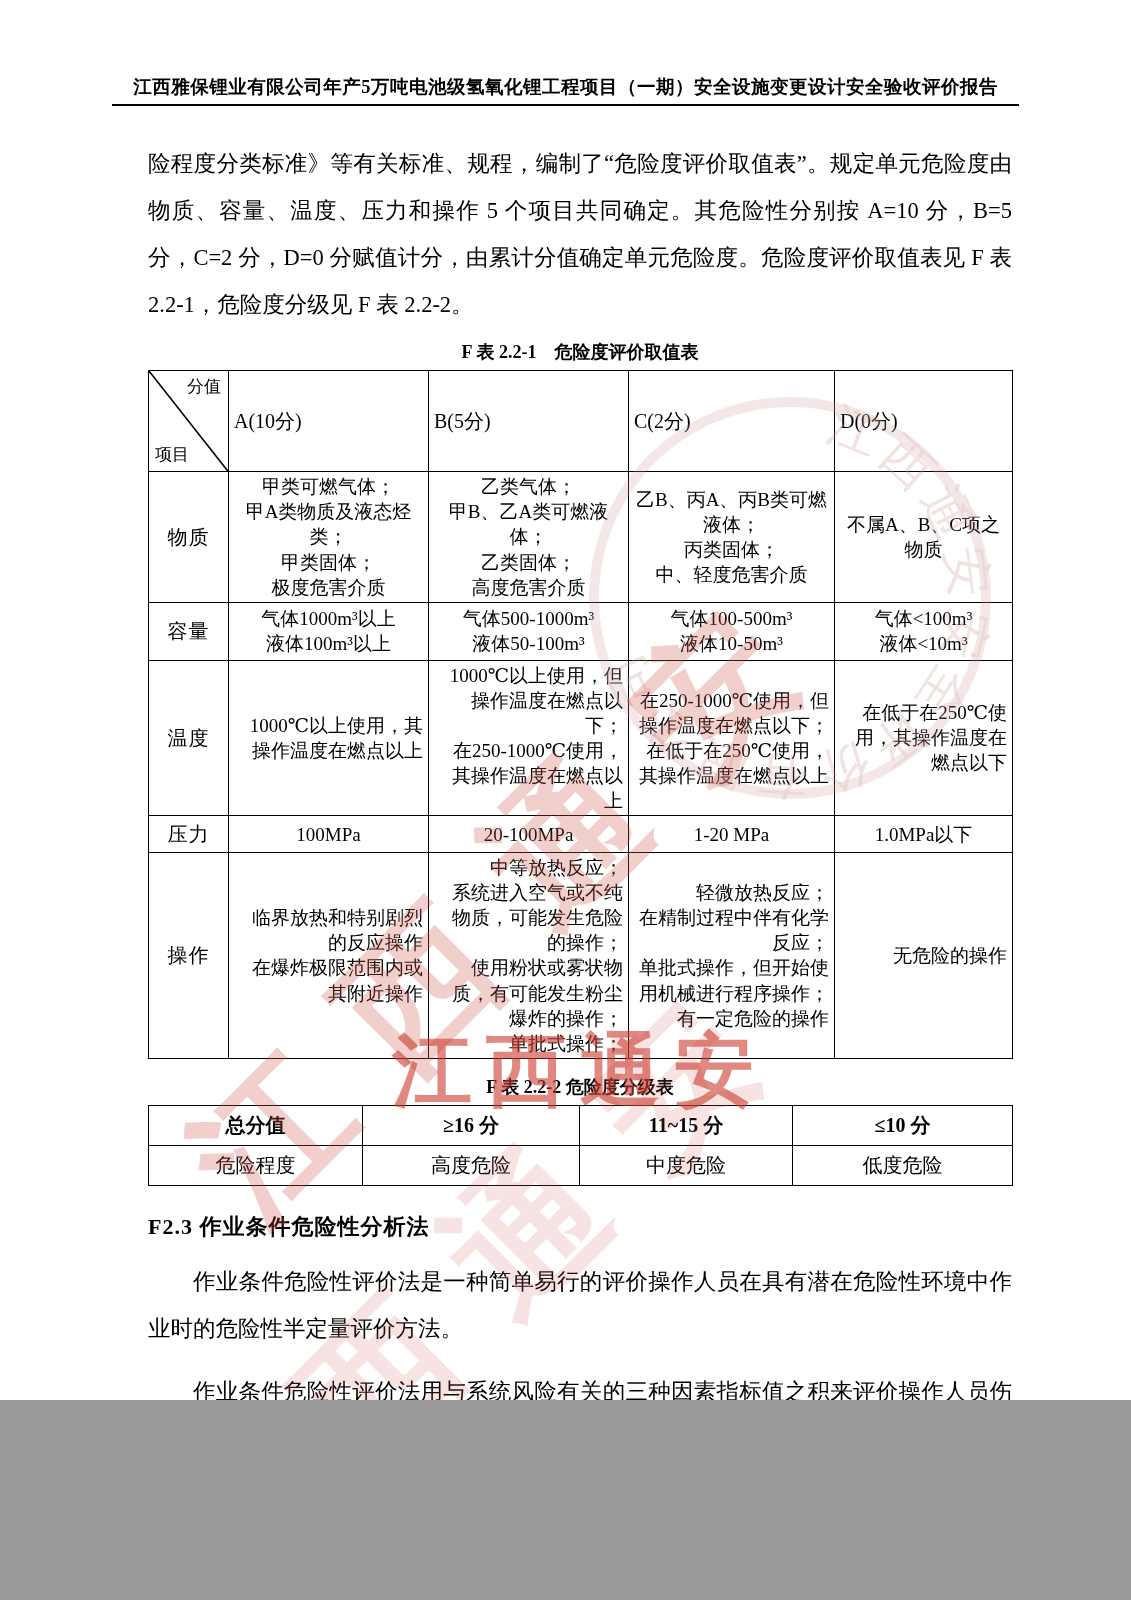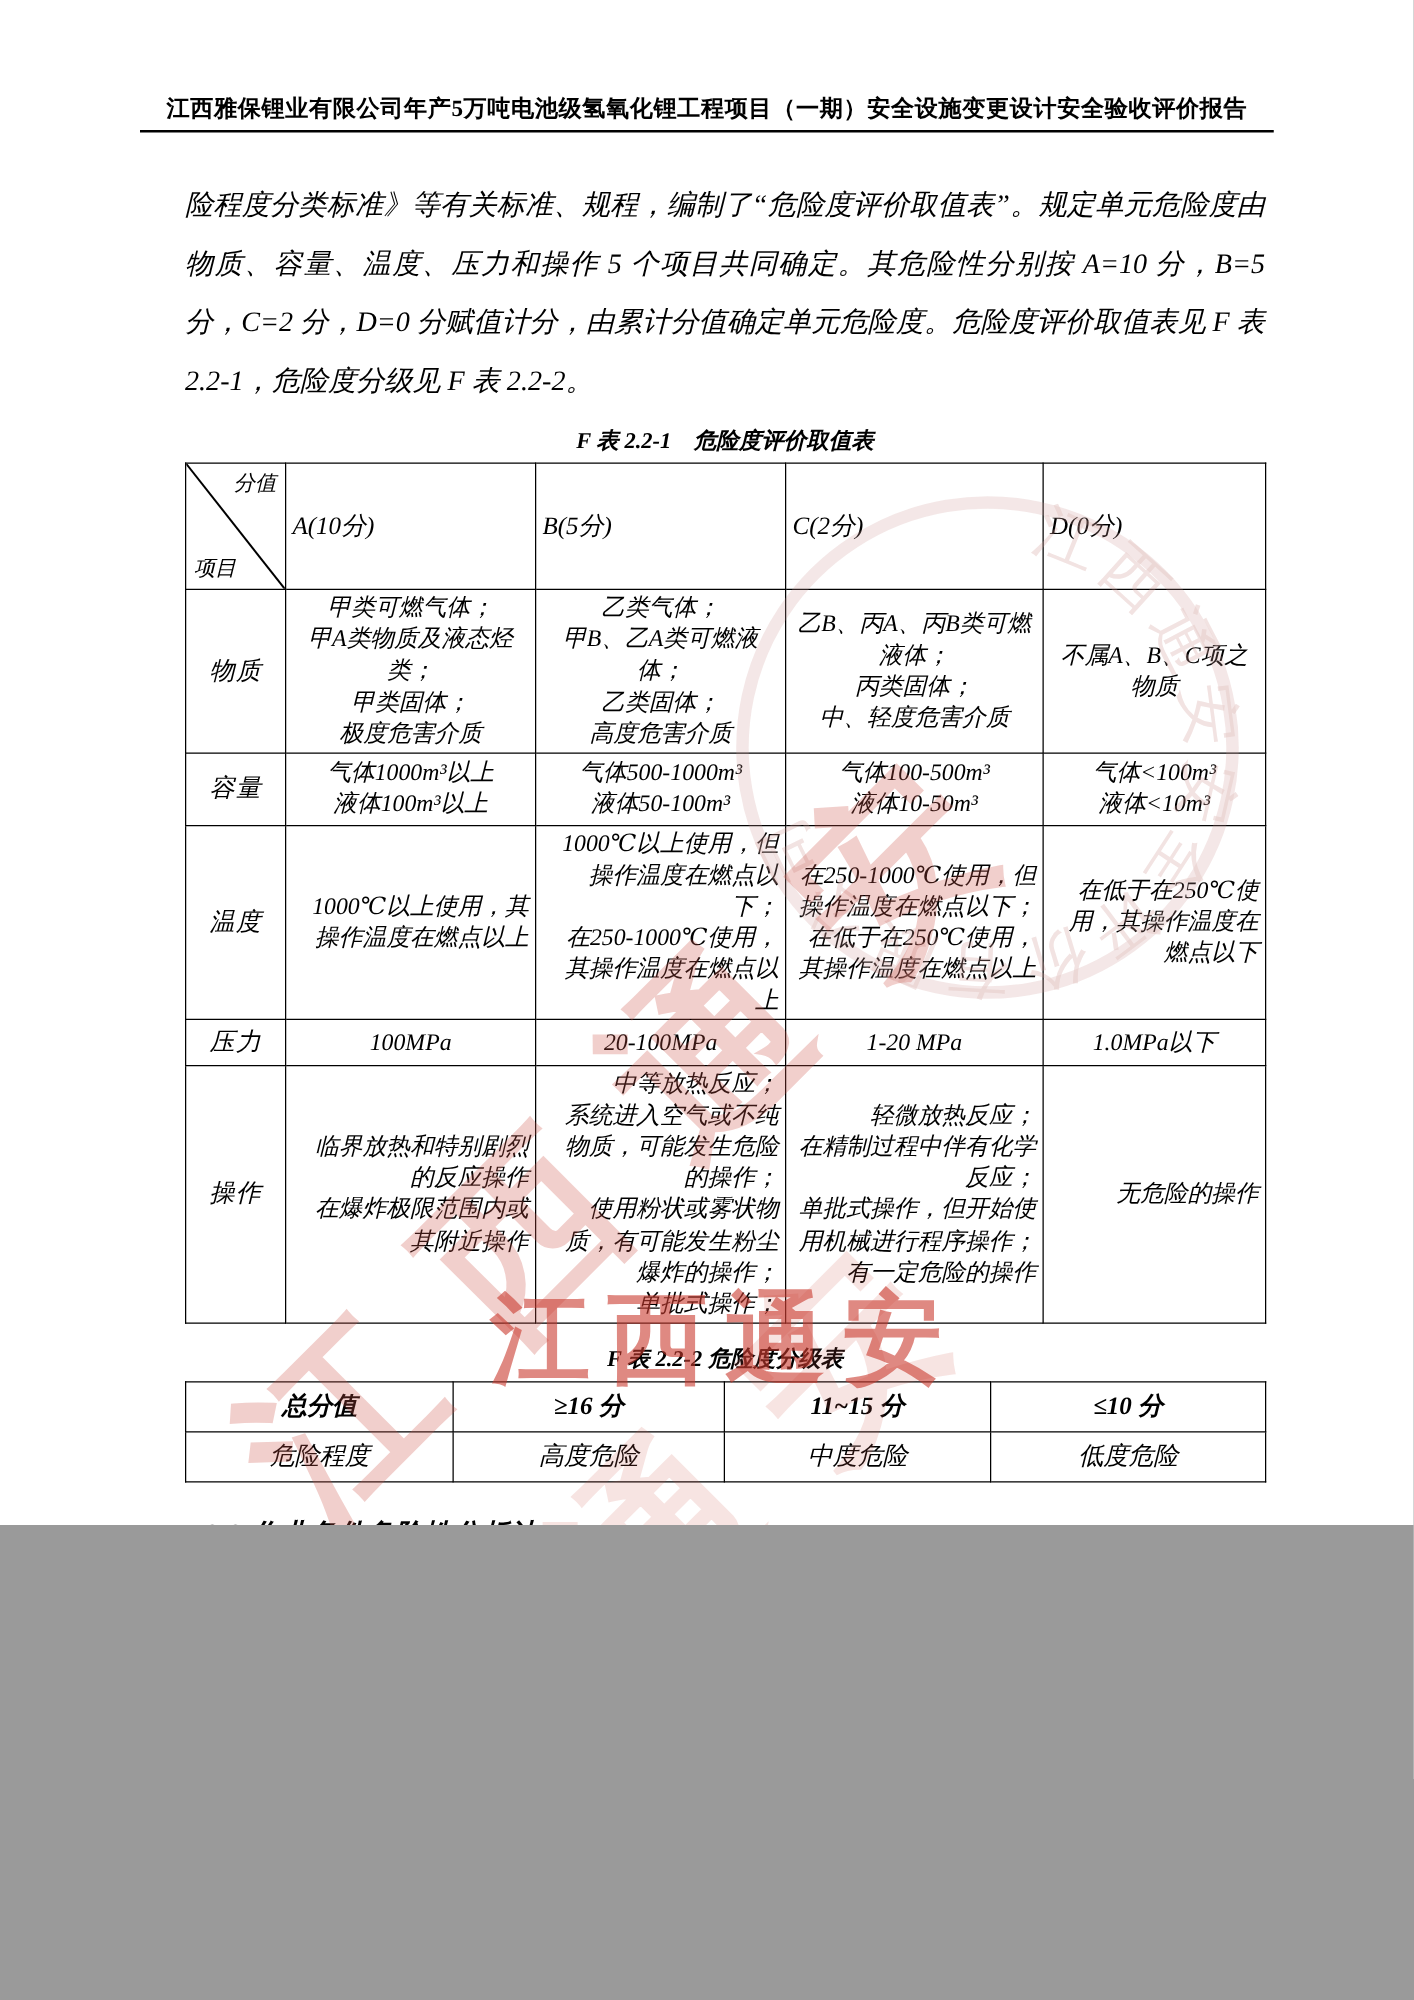--- a/index.html
+++ b/index.html
@@ -1,30 +1,30 @@
 <!DOCTYPE html>
 <html><head>
 <meta charset="utf-8">
 <style>
   * { box-sizing: border-box; }
   html,body { margin:0; padding:0; background:#9a9a9a; }
   .page {
-    position:relative; width:1131px; height:1220px; margin:0 auto;
+    position:relative; width:1131px; height:1400px; margin:0 auto;
     background:#ffffff; overflow:hidden; color:#000;
     font-family:"Liberation Serif","DejaVu Serif",serif;
   }
   .doc-header {
     position:absolute; top:74px; left:58px; right:58px;
     text-align:center; font-size:18.5px; font-weight:bold; letter-spacing:0.5px;
   }
   .header-rule {
     position:absolute; top:104px; left:112px; right:112px;
     border-top:2px solid #000;
   }
-  .content { position:absolute; top:124px; left:148px; width:864px; z-index:1;font-style:italic; }
+  .content { position:absolute; top:124px; left:148px; width:864px; z-index:1; }
   .para { font-size:22.5px; line-height:47px; text-align:justify; margin:16px 0 0 0; }
   .para.indent { text-indent:2em; }
   .tbl-title { text-align:center; font-weight:bold; font-size:18px; margin:12px 0 6px 0; }
   table { border-collapse:collapse; width:864px; table-layout:fixed; }
   td {
     border:1.8px solid #000; font-size:19px; line-height:1.32;
     padding:2px 5px; vertical-align:middle; white-space:pre-line;
   }
   .al-c { text-align:center; }
   .al-l { text-align:right; }

